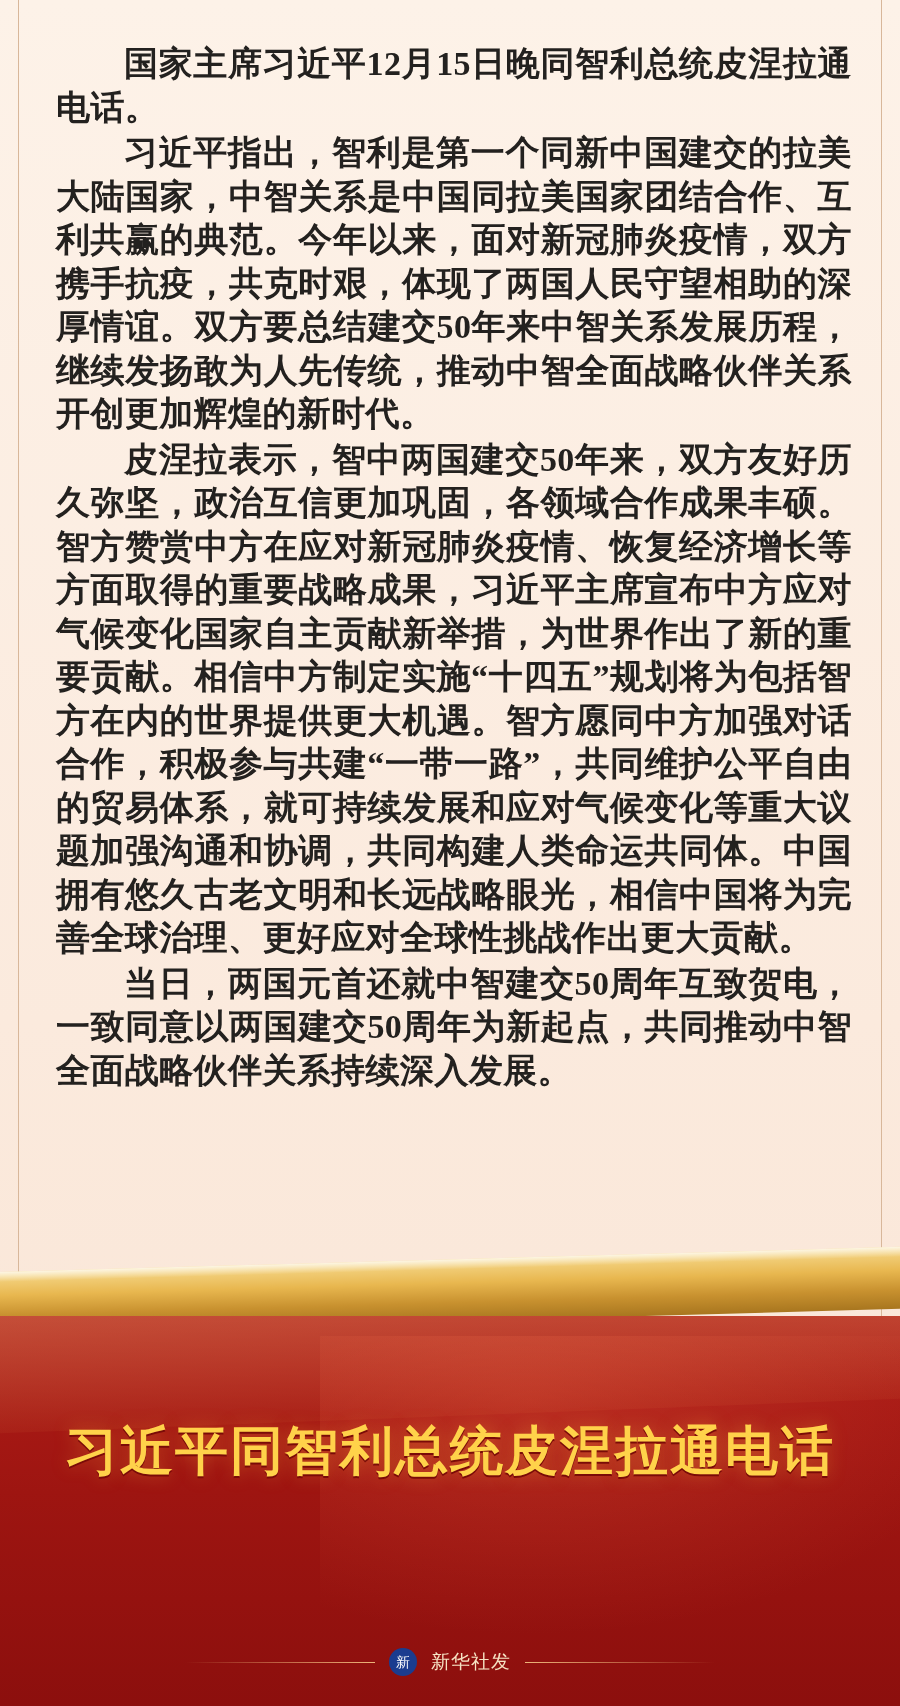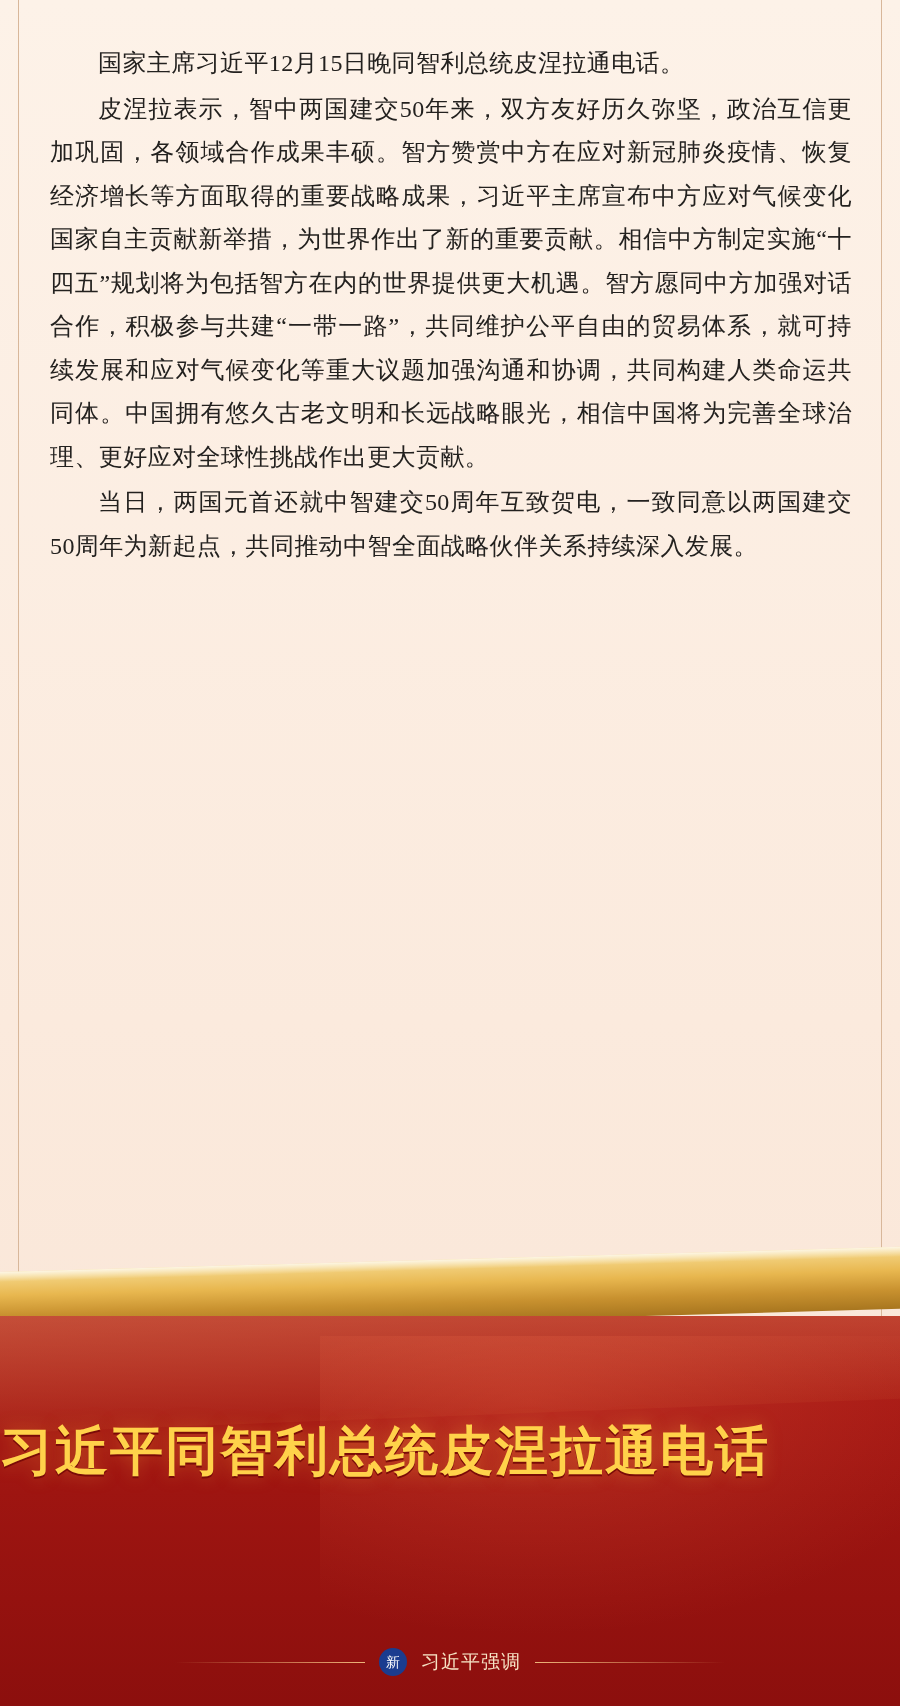--- a/index.html
+++ b/index.html
@@ -34,28 +34,29 @@
 
   .article {
     position: absolute;
     left: 48px;
     right: 48px;
     top: 42px;
     height: 1230px;
     overflow: hidden;
   }
   .article p {
-    margin: 0 0 2px 2px;
+    margin: 0 0 2px 8px;
     text-indent: 2em;
-    font-size: 24px;
+    font-size: 34px;
     line-height: 43.5px;
     letter-spacing: 0.4px;
     color: #23211f;
     text-align: justify;
     font-family: "Liberation Serif", "DejaVu Serif", serif;
+    font-weight: bold;
   }
 
   
   .ribbon {
     position: absolute;
     left: 0;
     right: 0;
     top: 1272px;
     height: 62px;
     background: linear-gradient(180deg, #f6d98d 0%, #e8b74f 38%, #c8912f 70%, #a8761f 100%);
@@ -96,20 +97,21 @@
     width: 700px;
     height: 320px;
     background: radial-gradient(ellipse at 30% 20%, rgba(255,120,80,.22), rgba(255,120,80,0) 65%);
   }
 
   .headline {
     position: absolute;
     left: 0;
     right: 0;
     top: 100px;
+    text-align: center;
     font-family: "DejaVu Sans", "Liberation Sans", sans-serif;
     font-weight: bold;
     font-size: 53px;
     letter-spacing: 2px;
     color: #ffd24a;
     text-shadow: 0 2px 0 #7a0b08, 0 0 18px rgba(255,180,60,.35);
     white-space: nowrap;
   }
 
   .credit {
@@ -153,33 +155,34 @@
 </head>
 <body>
 
 <div class="poster">
 
   <div class="edge-rule left"></div>
   <div class="edge-rule right"></div>
 
   <div class="article">
     <p>国家主席习近平12月15日晚同智利总统皮涅拉通电话。</p>
+    <p>习近平指出，智利是第一个同新中国建交的拉美大陆国家，中智关系是中国同拉美国家团结合作、互利共赢的典范。今年以来，面对新冠肺炎疫情，双方携手抗疫，共克时艰，体现了两国人民守望相助的深厚情谊。双方要总结建交50年来中智关系发展历程，继续发扬敢为人先传统，推动中智全面战略伙伴关系开创更加辉煌的新时代。</p>
     <p>皮涅拉表示，智中两国建交50年来，双方友好历久弥坚，政治互信更加巩固，各领域合作成果丰硕。智方赞赏中方在应对新冠肺炎疫情、恢复经济增长等方面取得的重要战略成果，习近平主席宣布中方应对气候变化国家自主贡献新举措，为世界作出了新的重要贡献。相信中方制定实施“十四五”规划将为包括智方在内的世界提供更大机遇。智方愿同中方加强对话合作，积极参与共建“一带一路”，共同维护公平自由的贸易体系，就可持续发展和应对气候变化等重大议题加强沟通和协调，共同构建人类命运共同体。中国拥有悠久古老文明和长远战略眼光，相信中国将为完善全球治理、更好应对全球性挑战作出更大贡献。</p>
     <p>当日，两国元首还就中智建交50周年互致贺电，一致同意以两国建交50周年为新起点，共同推动中智全面战略伙伴关系持续深入发展。</p>
   </div>
 
   <div class="ribbon"></div>
 
   <div class="banner">
     <div class="swoosh"></div>
     <div class="swoosh2"></div>
 
     <div class="headline">习近平同智利总统皮涅拉通电话</div>
 
     <div class="credit">
       <div class="rule"></div>
       <div class="logo">新</div>
-      <div class="txt">习近平强调</div>
+      <div class="txt">新华社发</div>
       <div class="rule r"></div>
     </div>
   </div>
 
 </div>
 
 </body></html>

